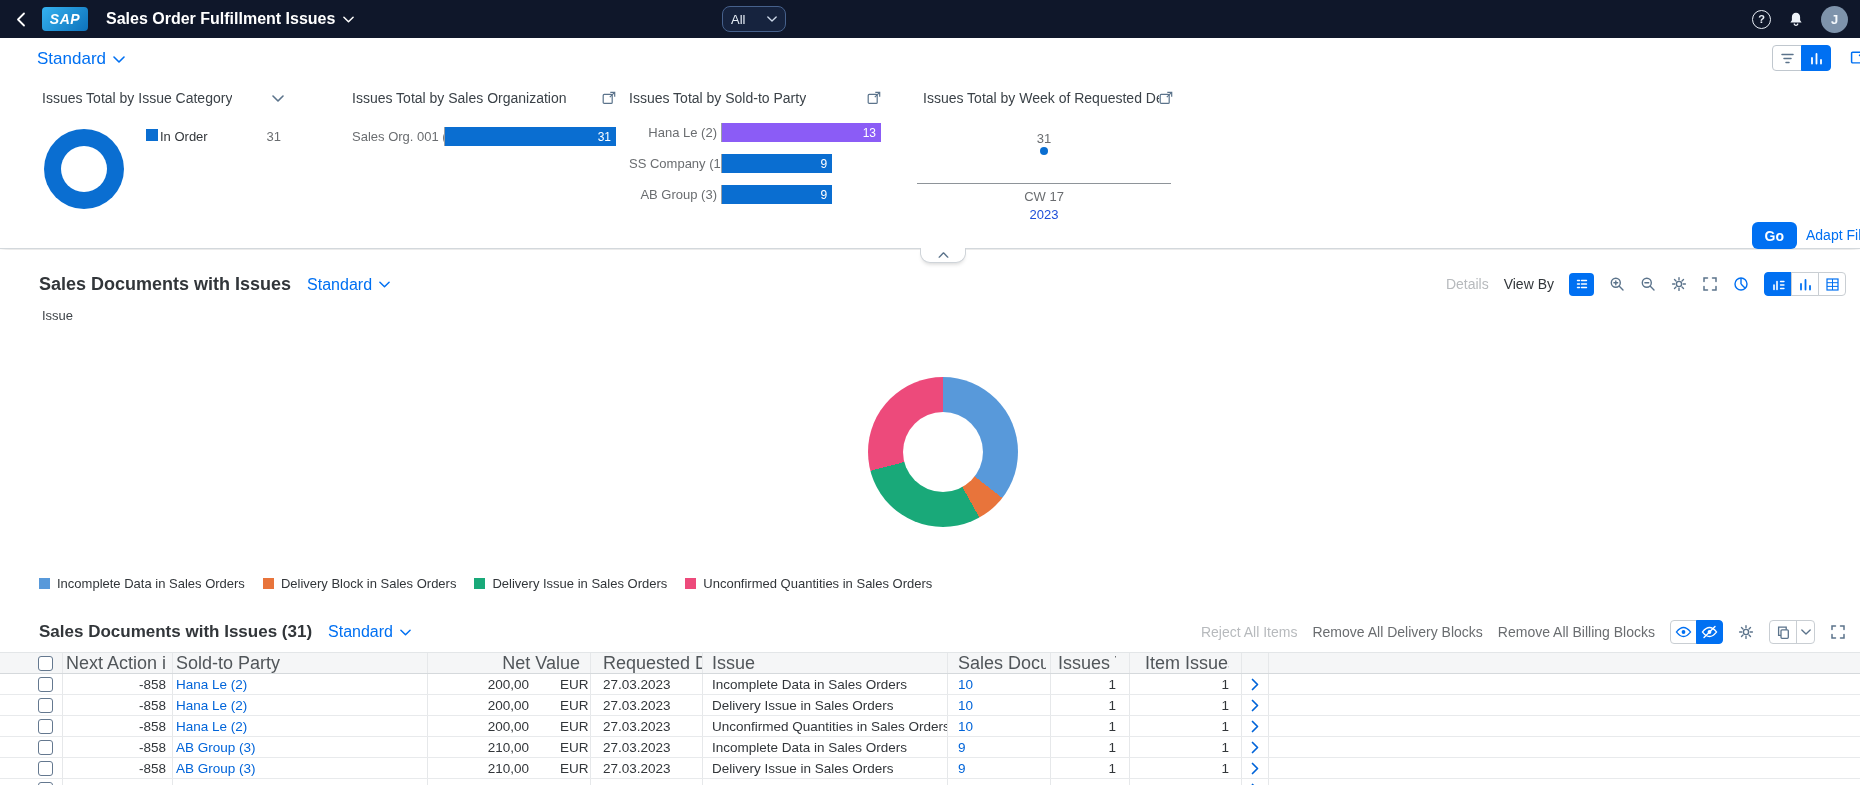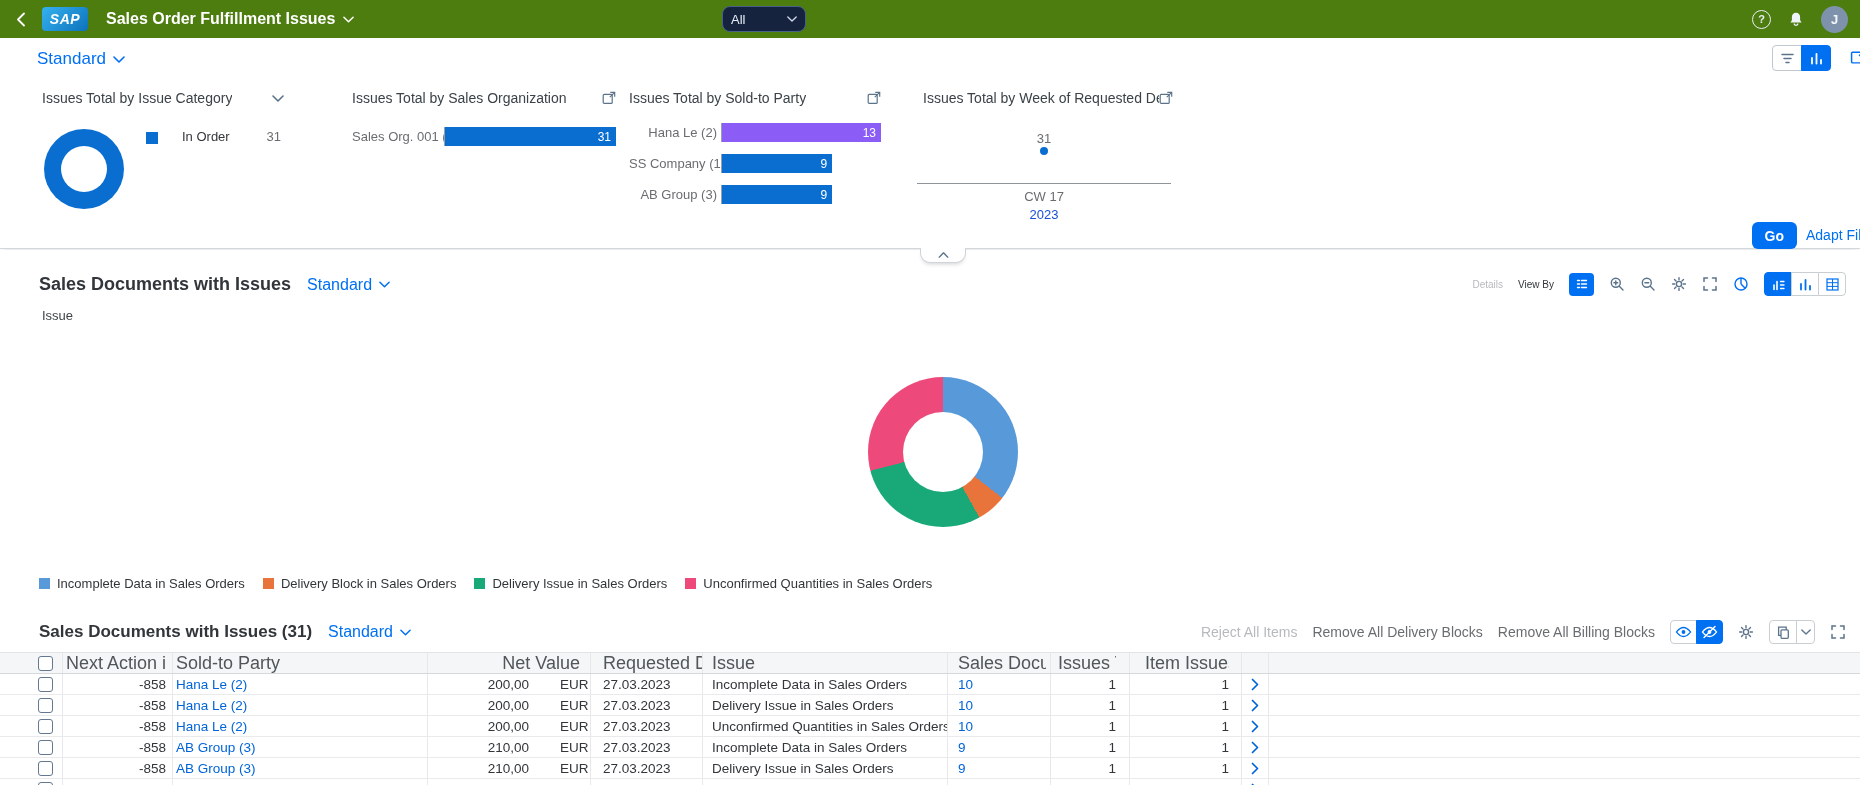--- a/index.html
+++ b/index.html
@@ -2,26 +2,26 @@
 <html><head>
 <meta charset="utf-8">
 <style>
   *{box-sizing:border-box;margin:0;padding:0}
   html,body{width:1860px;height:785px;overflow:hidden}
   body{position:relative;background:#fff;font-family:"Liberation Sans","DejaVu Sans",sans-serif;color:#32363a}
   [data-interactable="true"]{cursor:pointer}
   svg{display:block}
 
   
-  .shell{position:absolute;left:0;top:0;width:1860px;height:38px;background:#4d7c0f;display:flex;align-items:center;padding:0 16px;color:#fff;z-index:20}
+  .shell{position:absolute;left:0;top:0;width:1860px;height:38px;background:#0f172a;display:flex;align-items:center;padding:0 16px;color:#fff;z-index:20}
   .shell-back{margin-right:16px;display:flex;align-items:center}
   .shell-logo{width:46px;height:24px;border-radius:4px;background:linear-gradient(135deg,#35b2f0 0%,#0d72bb 100%);display:flex;align-items:center;justify-content:center;font-style:italic;font-weight:bold;font-size:14px;letter-spacing:.5px;color:#fff}
   .shell-title{margin-left:18px;display:flex;align-items:center;gap:8px;font-size:16px;font-weight:600}
   .shell-search{position:absolute;left:722px;top:6px;height:26px;display:flex;gap:4px}
-  .scope{width:84px;display:flex;align-items:center;justify-content:space-between;padding:0 8px;background:#16233e;border:1px solid #46618c;border-radius:8px;font-size:13px;color:#e6edf6}
+  .scope{width:64px;display:flex;align-items:center;justify-content:space-between;padding:0 8px;background:#16233e;border:1px solid #46618c;border-radius:8px;font-size:13px;color:#e6edf6}
   .searchbox{width:386px;display:flex;align-items:stretch;background:#16233e;border:1px solid #46618c;border-radius:4px}
   .searchbox input{flex:1;background:transparent;border:none;outline:none;color:#fff;font-family:"Liberation Sans",sans-serif;font-size:13px;font-style:italic;padding:0 10px}
   .searchbox input::placeholder{color:#95a9c8;font-style:italic}
   .search-btn{width:32px;display:flex;align-items:center;justify-content:center;border-left:1px solid #46618c;color:#dfe8f4}
   .shell-right{position:absolute;right:12px;top:0;height:38px;display:flex;align-items:center;gap:17px}
   .help-ic{width:19px;height:19px;border:1.6px solid #e9eff7;border-radius:50%;display:flex;align-items:center;justify-content:center;font-size:11px;font-weight:700;color:#e9eff7}
   .avatar{width:27px;height:27px;border-radius:50%;background:#7e93ab;display:flex;align-items:center;justify-content:center;font-size:13px;font-weight:600;color:#f4f8fc}
 
   
   .subheader{position:absolute;left:0;top:38px;width:1860px;height:37px;background:#fff}
@@ -35,21 +35,21 @@
   
   .filterbar{position:absolute;left:0;top:75px;width:1860px;height:174px;background:#fff;border-bottom:1px solid #d3d8dc;box-shadow:0 4px 6px -3px rgba(0,0,0,.14)}
   .card{position:absolute;top:14px}
   .card-title{display:flex;align-items:center;font-size:14px;color:#3b4248;height:18px}
   .card-title .ct{white-space:nowrap;overflow:hidden}
   .card-title .ti{margin-left:auto;color:#5b738b;flex:none}
   .card1{left:42px;width:242px}
   .donut-mini{position:absolute;left:2px;top:40px;width:80px;height:80px;border-radius:50%}
   .hole{position:absolute;background:#fff;border-radius:50%}
   .mini-hole{left:17px;top:17px;width:46px;height:46px}
-  .card1-legend{position:absolute;left:104px;top:40px;width:135px;display:flex;align-items:flex-end;gap:24px;font-size:13px}
+  .card1-legend{position:absolute;left:104px;top:40px;width:135px;display:flex;align-items:flex-start;gap:2px;font-size:13px}
   .swatch{width:12px;height:12px;flex:none}
   .card1-legend .val{margin-left:auto;color:#6a6d70}
   .card2{left:352px;width:264px}
   .card3{left:629px;width:252px}
   .card4{left:923px;width:250px}
   .bars{margin-top:20px;display:flex;flex-direction:column;gap:12px}
   .bar-row{display:flex;align-items:center;height:19px}
   .bar-label{width:92px;font-size:13px;color:#6a6d70;white-space:nowrap;overflow:hidden;flex:none}
   .bar-label.rt{text-align:right;padding-right:4px}
   .bar-track{flex:1;height:19px;border-left:1px solid #9aa0a6;position:relative}
@@ -63,21 +63,21 @@
   .adapt{position:absolute;left:1806px;top:152px;font-size:14px;color:#0070f2;white-space:nowrap}
   .collapse-handle{position:absolute;left:920px;top:248px;width:46px;height:15px;background:#fff;border:1px solid #cfd4d9;border-top:none;border-radius:0 0 10px 10px;display:flex;align-items:center;justify-content:center;color:#5b738b;z-index:10;box-shadow:0 3px 4px -2px rgba(0,0,0,.18)}
 
   
   .chart-section{position:absolute;left:0;top:250px;width:1860px;height:360px;background:#fff}
   .sec-head{position:absolute;left:39px;top:24px;display:flex;align-items:center;gap:16px}
   .sec-title{font-size:18px;font-weight:700;color:#32363a;white-space:nowrap}
   .sec-variant{display:flex;align-items:center;gap:7px;font-size:16px;color:#0070f2}
   .cs-dim{position:absolute;left:42px;top:58px;font-size:13px;color:#3f4449}
   .cs-toolbar{position:absolute;right:14px;top:22px;display:flex;align-items:center;gap:15px;color:#5b738b}
-  .tb-text{font-size:10px;color:#32363a}
+  .tb-text{font-size:14px;color:#32363a}
   .tb-text.dis{color:#b7babd}
   .icbtn{display:flex;align-items:center;justify-content:center}
   .bluebtn{width:25px;height:23px;background:#0070f2;border-radius:4px;color:#fff}
   .seg{width:28px;height:24px;display:flex;align-items:center;justify-content:center;border:1px solid #c9ced3;background:#fff;color:#0070f2}
   .seg+.seg{margin-left:-1px}
   .seg.first{border-radius:4px 0 0 4px}
   .seg.last{border-radius:0 4px 4px 0}
   .seg.sel{background:#0070f2;border-color:#0070f2;color:#fff}
   .grp{display:flex}
   .big-donut{position:absolute;left:868px;top:127px;width:150px;height:150px;border-radius:50%}

